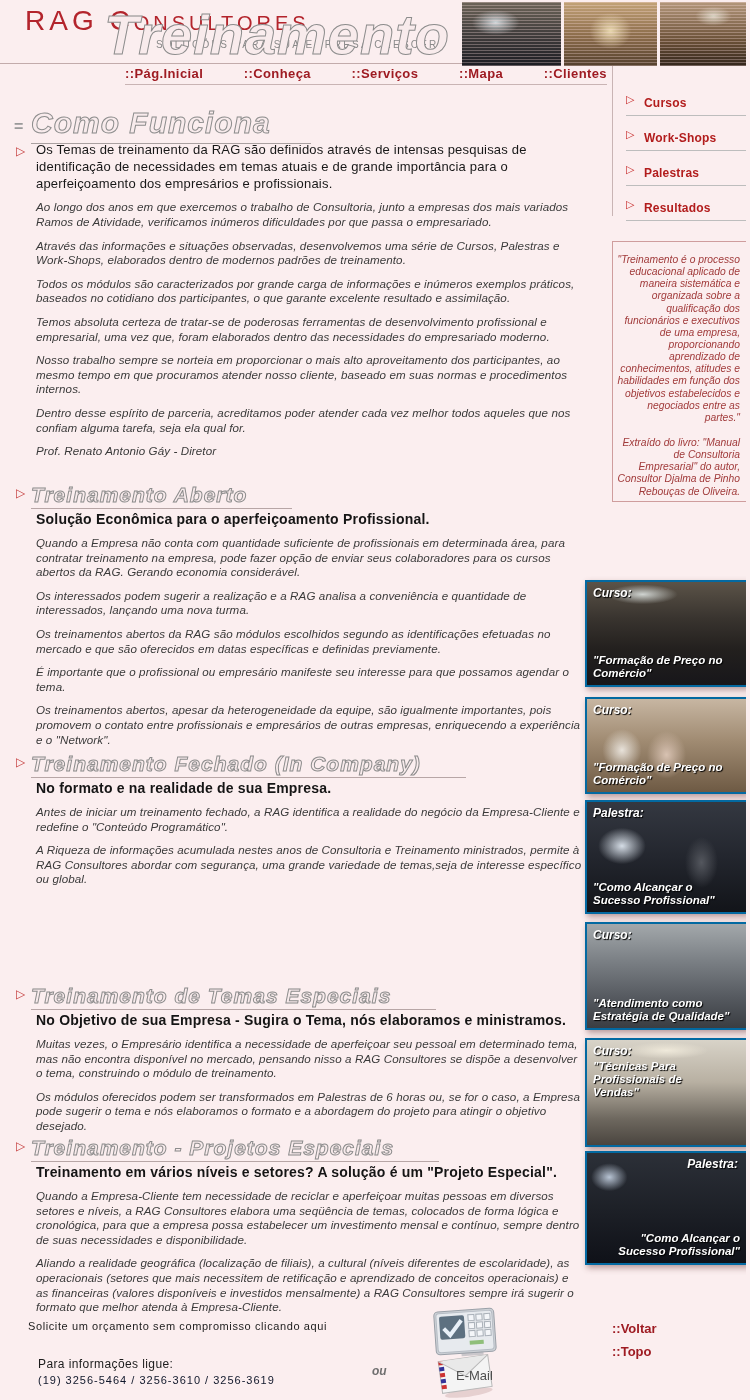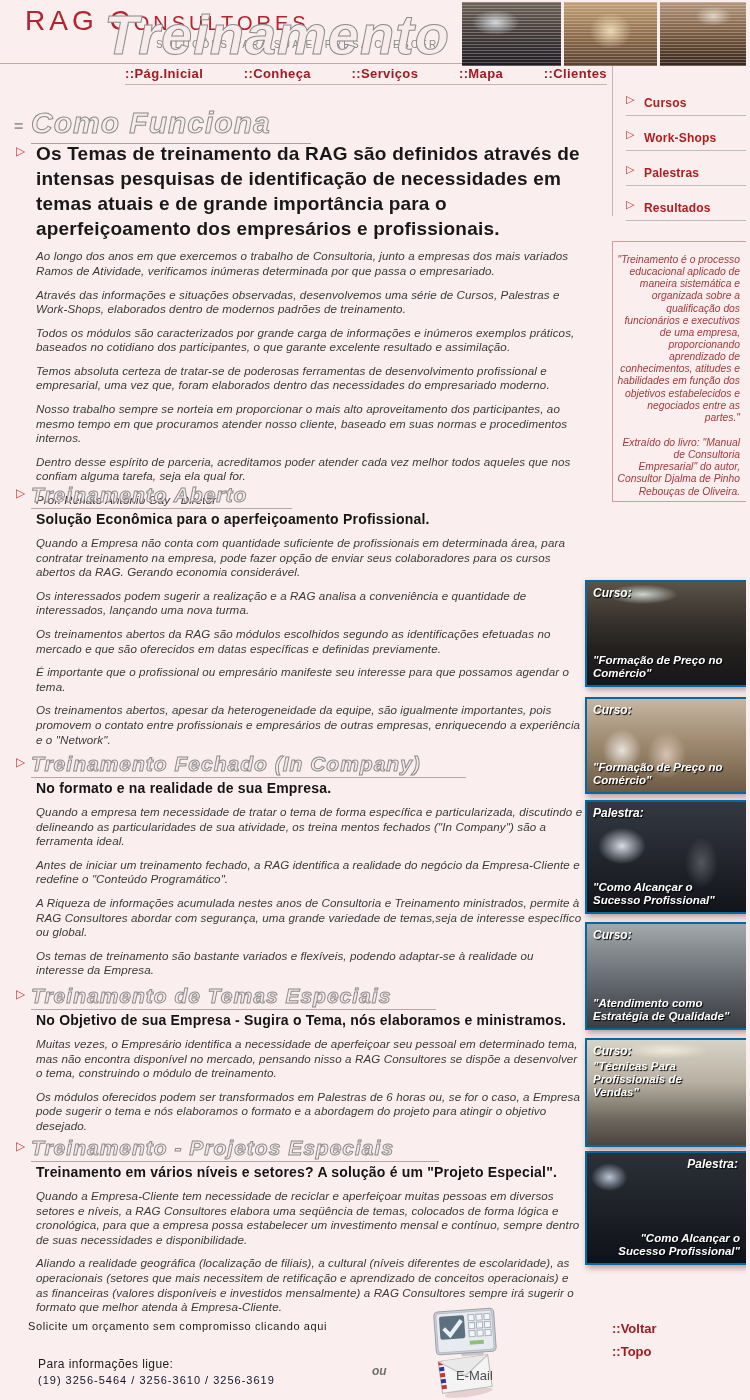--- a/index.html
+++ b/index.html
@@ -47,21 +47,21 @@
   .page-title{position:absolute;left:31px;top:106px;font-size:30px;}
   .page-title-wrap{border-bottom:1px solid #a9a0a0;padding:0 40px 4px 0;margin-top:38px;}
   .title-prefix{position:absolute;left:14px;top:118px;font-size:16px;color:#9a9a9a;font-weight:bold;}
 
   
   .sec{position:absolute;left:36px;width:548px;}
   .sec .tri{position:absolute;left:-20px;top:3px;color:#c43a3a;font-size:12px;}
   .sec-title{display:inline-block;font-size:21px;border-bottom:1px solid #b7a6a6;
              padding:0 45px 1px 0;margin-left:-5px;}
   .sec-sub{font-size:14px;font-weight:bold;color:#151515;letter-spacing:.2px;margin:2px 0 9px 0;}
-  .lead{font-size:19px;font-weight:bold;color:#181818;line-height:1.32;letter-spacing:.2px;
+  .lead{font-size:13px;font-weight:normal;color:#181818;line-height:1.32;letter-spacing:.2px;
         margin:0 0 8px 0;}
   .sec p.body{font-style:italic;font-size:11.6px;line-height:1.26;color:#3a3a3a;margin:0 0 9px 0;
         letter-spacing:.1px;}
 
   
   .quote-box{position:absolute;left:612px;top:241px;width:136px;height:261px;box-sizing:border-box;
         border:1px solid #cf9d9d;padding:12px 7px 0 4px;text-align:right;}
   .quote-box p{font-style:italic;font-size:10.3px;line-height:1.18;color:#a13b3b;margin:0 0 13px 0;}
 
   
@@ -148,21 +148,21 @@
   </div>
 
   <div class="title-prefix">=</div>
   <div class="page-title">
     <span class="page-title-wrap ghost">Como Funciona</span>
   </div>
 
   <div class="sec" style="top:141px">
     <span class="tri">▷</span>
     <p class="lead">Os Temas de treinamento da RAG são definidos através de intensas pesquisas de identificação de necessidades em temas atuais e de grande importância para o aperfeiçoamento dos empresários e profissionais.</p>
-    <p class="body">Ao longo dos anos em que exercemos o trabalho de Consultoria, junto a empresas dos mais variados Ramos de Atividade, verificamos inúmeras determinada por que passa o empresariado.</p>
+    <p class="body">Ao longo dos anos em que exercemos o trabalho de Consultoria, junto a empresas dos mais variados Ramos de Atividade, verificamos inúmeros dificuldades por que passa o empresariado.</p>
     <p class="body">Através das informações e situações observadas, desenvolvemos uma série de Cursos, Palestras e Work-Shops, elaborados dentro de modernos padrões de treinamento.</p>
     <p class="body">Todos os módulos são caracterizados por grande carga de informações e inúmeros exemplos práticos, baseados no cotidiano dos participantes, o que garante excelente resultado e assimilação.</p>
     <p class="body">Temos absoluta certeza de tratar-se de poderosas ferramentas de desenvolvimento profissional e empresarial, uma vez que, foram elaborados dentro das necessidades do empresariado moderno.</p>
     <p class="body">Nosso trabalho sempre se norteia em proporcionar o mais alto aproveitamento dos participantes, ao mesmo tempo em que procuramos atender nosso cliente, baseado em suas normas e procedimentos internos.</p>
     <p class="body">Dentro desse espírito de parceria, acreditamos poder atender cada vez melhor todos aqueles que nos confiam alguma tarefa, seja ela qual for.</p>
     <p class="body">Prof. Renato Antonio Gáy - Diretor</p>
   </div>
 
   <div class="quote-box">
     <p>"Treinamento é o processo educacional aplicado de maneira sistemática e organizada sobre a qualificação dos funcionários e executivos de uma empresa, proporcionando aprendizado de conhecimentos, atitudes e habilidades em função dos objetivos estabelecidos e negociados entre as partes."</p>
@@ -177,24 +177,22 @@
     <p class="body">Os interessados podem sugerir a realização e a RAG analisa a conveniência e quantidade de interessados, lançando uma nova turma.</p>
     <p class="body">Os treinamentos abertos da RAG são módulos escolhidos segundo as identificações efetuadas no mercado e que são oferecidos em datas específicas e definidas previamente.</p>
     <p class="body">É importante que o profissional ou empresário manifeste seu interesse para que possamos agendar o tema.</p>
     <p class="body">Os treinamentos abertos, apesar da heterogeneidade da equipe, são igualmente importantes, pois promovem o contato entre profissionais e empresários de outras empresas, enriquecendo a experiência e o "Network".</p>
   </div>
 
   <div class="sec" style="top:752px">
     <span class="tri">▷</span>
     <div><span class="sec-title ghost">Treinamento Fechado (In Company)</span></div>
     <div class="sec-sub">No formato e na realidade de sua Empresa.</div>
-    <p class="body">Quando a empresa tem necessidade de tratar o tema de forma específica e particularizada, discutindo e delineando as particularidades de sua atividade, os treina mentos fechados ("In Company") são a ferramenta ideal.</p>
     <p class="body">Antes de iniciar um treinamento fechado, a RAG identifica a realidade do negócio da Empresa-Cliente e redefine o "Conteúdo Programático".</p>
     <p class="body">A Riqueza de informações acumulada nestes anos de Consultoria e Treinamento ministrados, permite à RAG Consultores abordar com segurança, uma grande variedade de temas,seja de interesse específico ou global.</p>
-    <p class="body">Os temas de treinamento são bastante variados e flexíveis, podendo adaptar-se à realidade ou interesse da Empresa.</p>
   </div>
 
   <div class="sec" style="top:984px">
     <span class="tri">▷</span>
     <div><span class="sec-title ghost">Treinamento de Temas Especiais</span></div>
     <div class="sec-sub">No Objetivo de sua Empresa - Sugira o Tema, nós elaboramos e ministramos.</div>
     <p class="body">Muitas vezes, o Empresário identifica a necessidade de aperfeiçoar seu pessoal em determinado tema, mas não encontra disponível no mercado, pensando nisso a RAG Consultores se dispõe a desenvolver o tema, construindo o módulo de treinamento.</p>
     <p class="body">Os módulos oferecidos podem ser transformados em Palestras de 6 horas ou, se for o caso, a Empresa pode sugerir o tema e nós elaboramos o formato e a abordagem do projeto para atingir o objetivo desejado.</p>
   </div>
 

